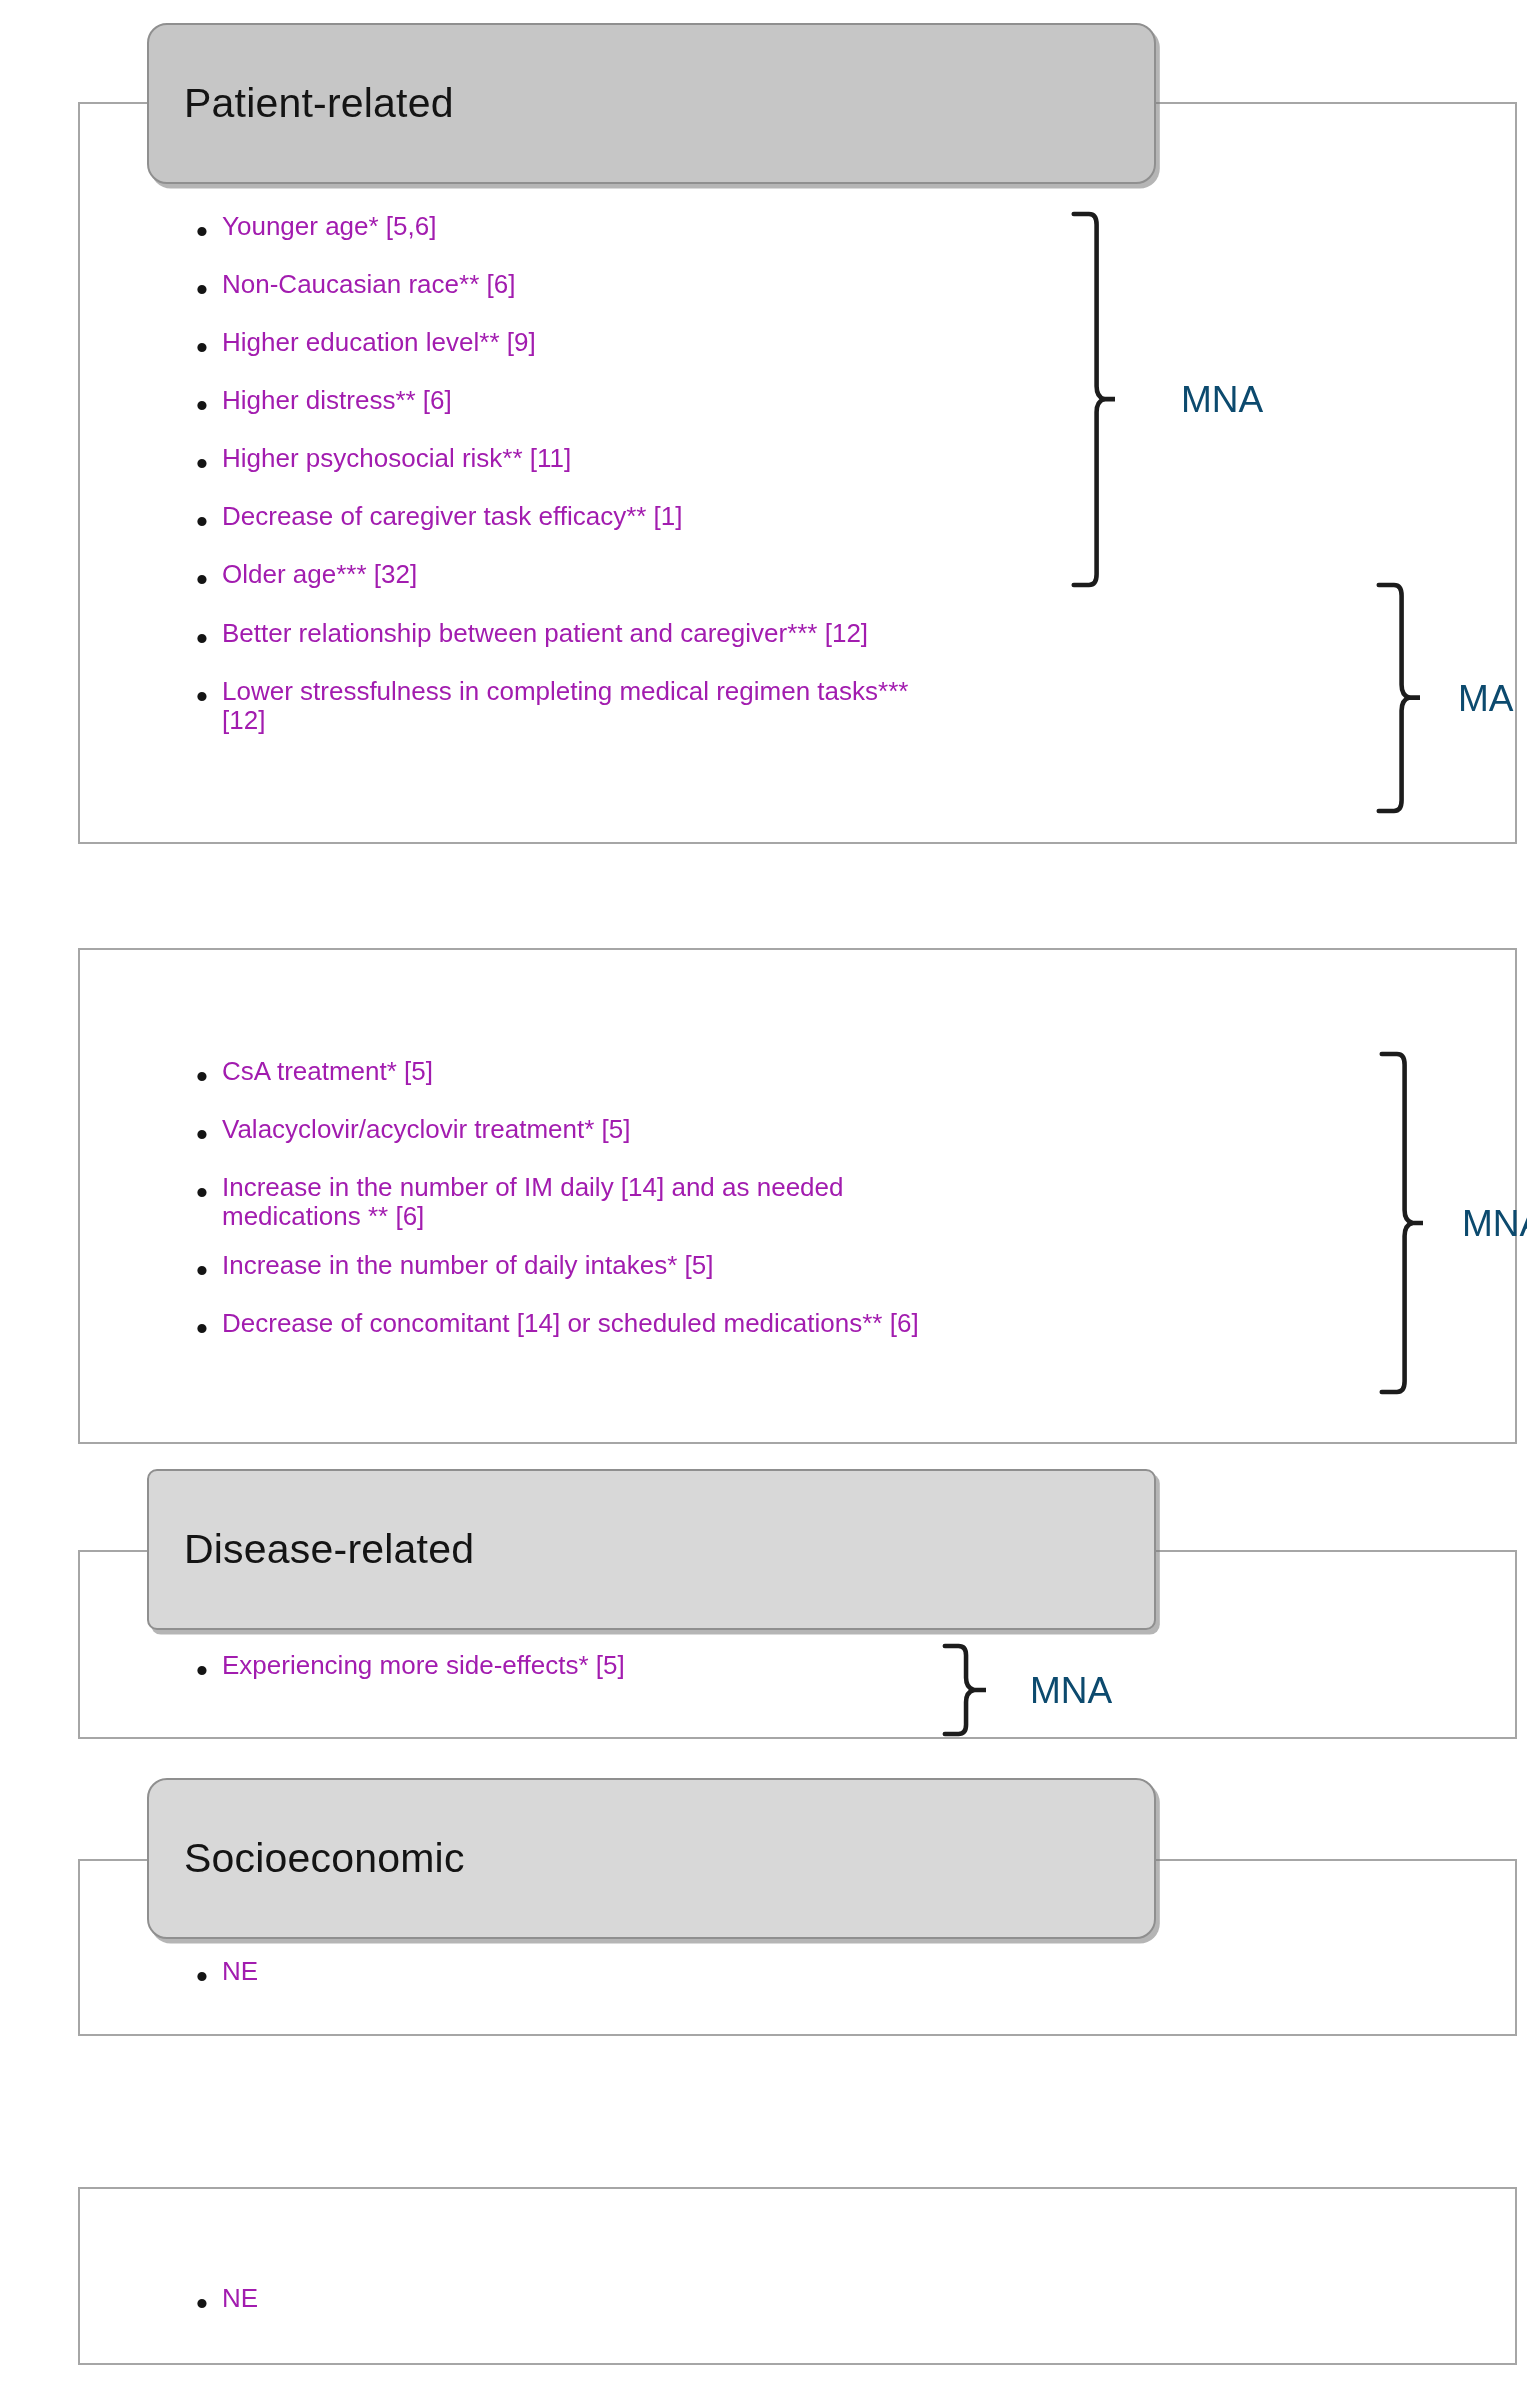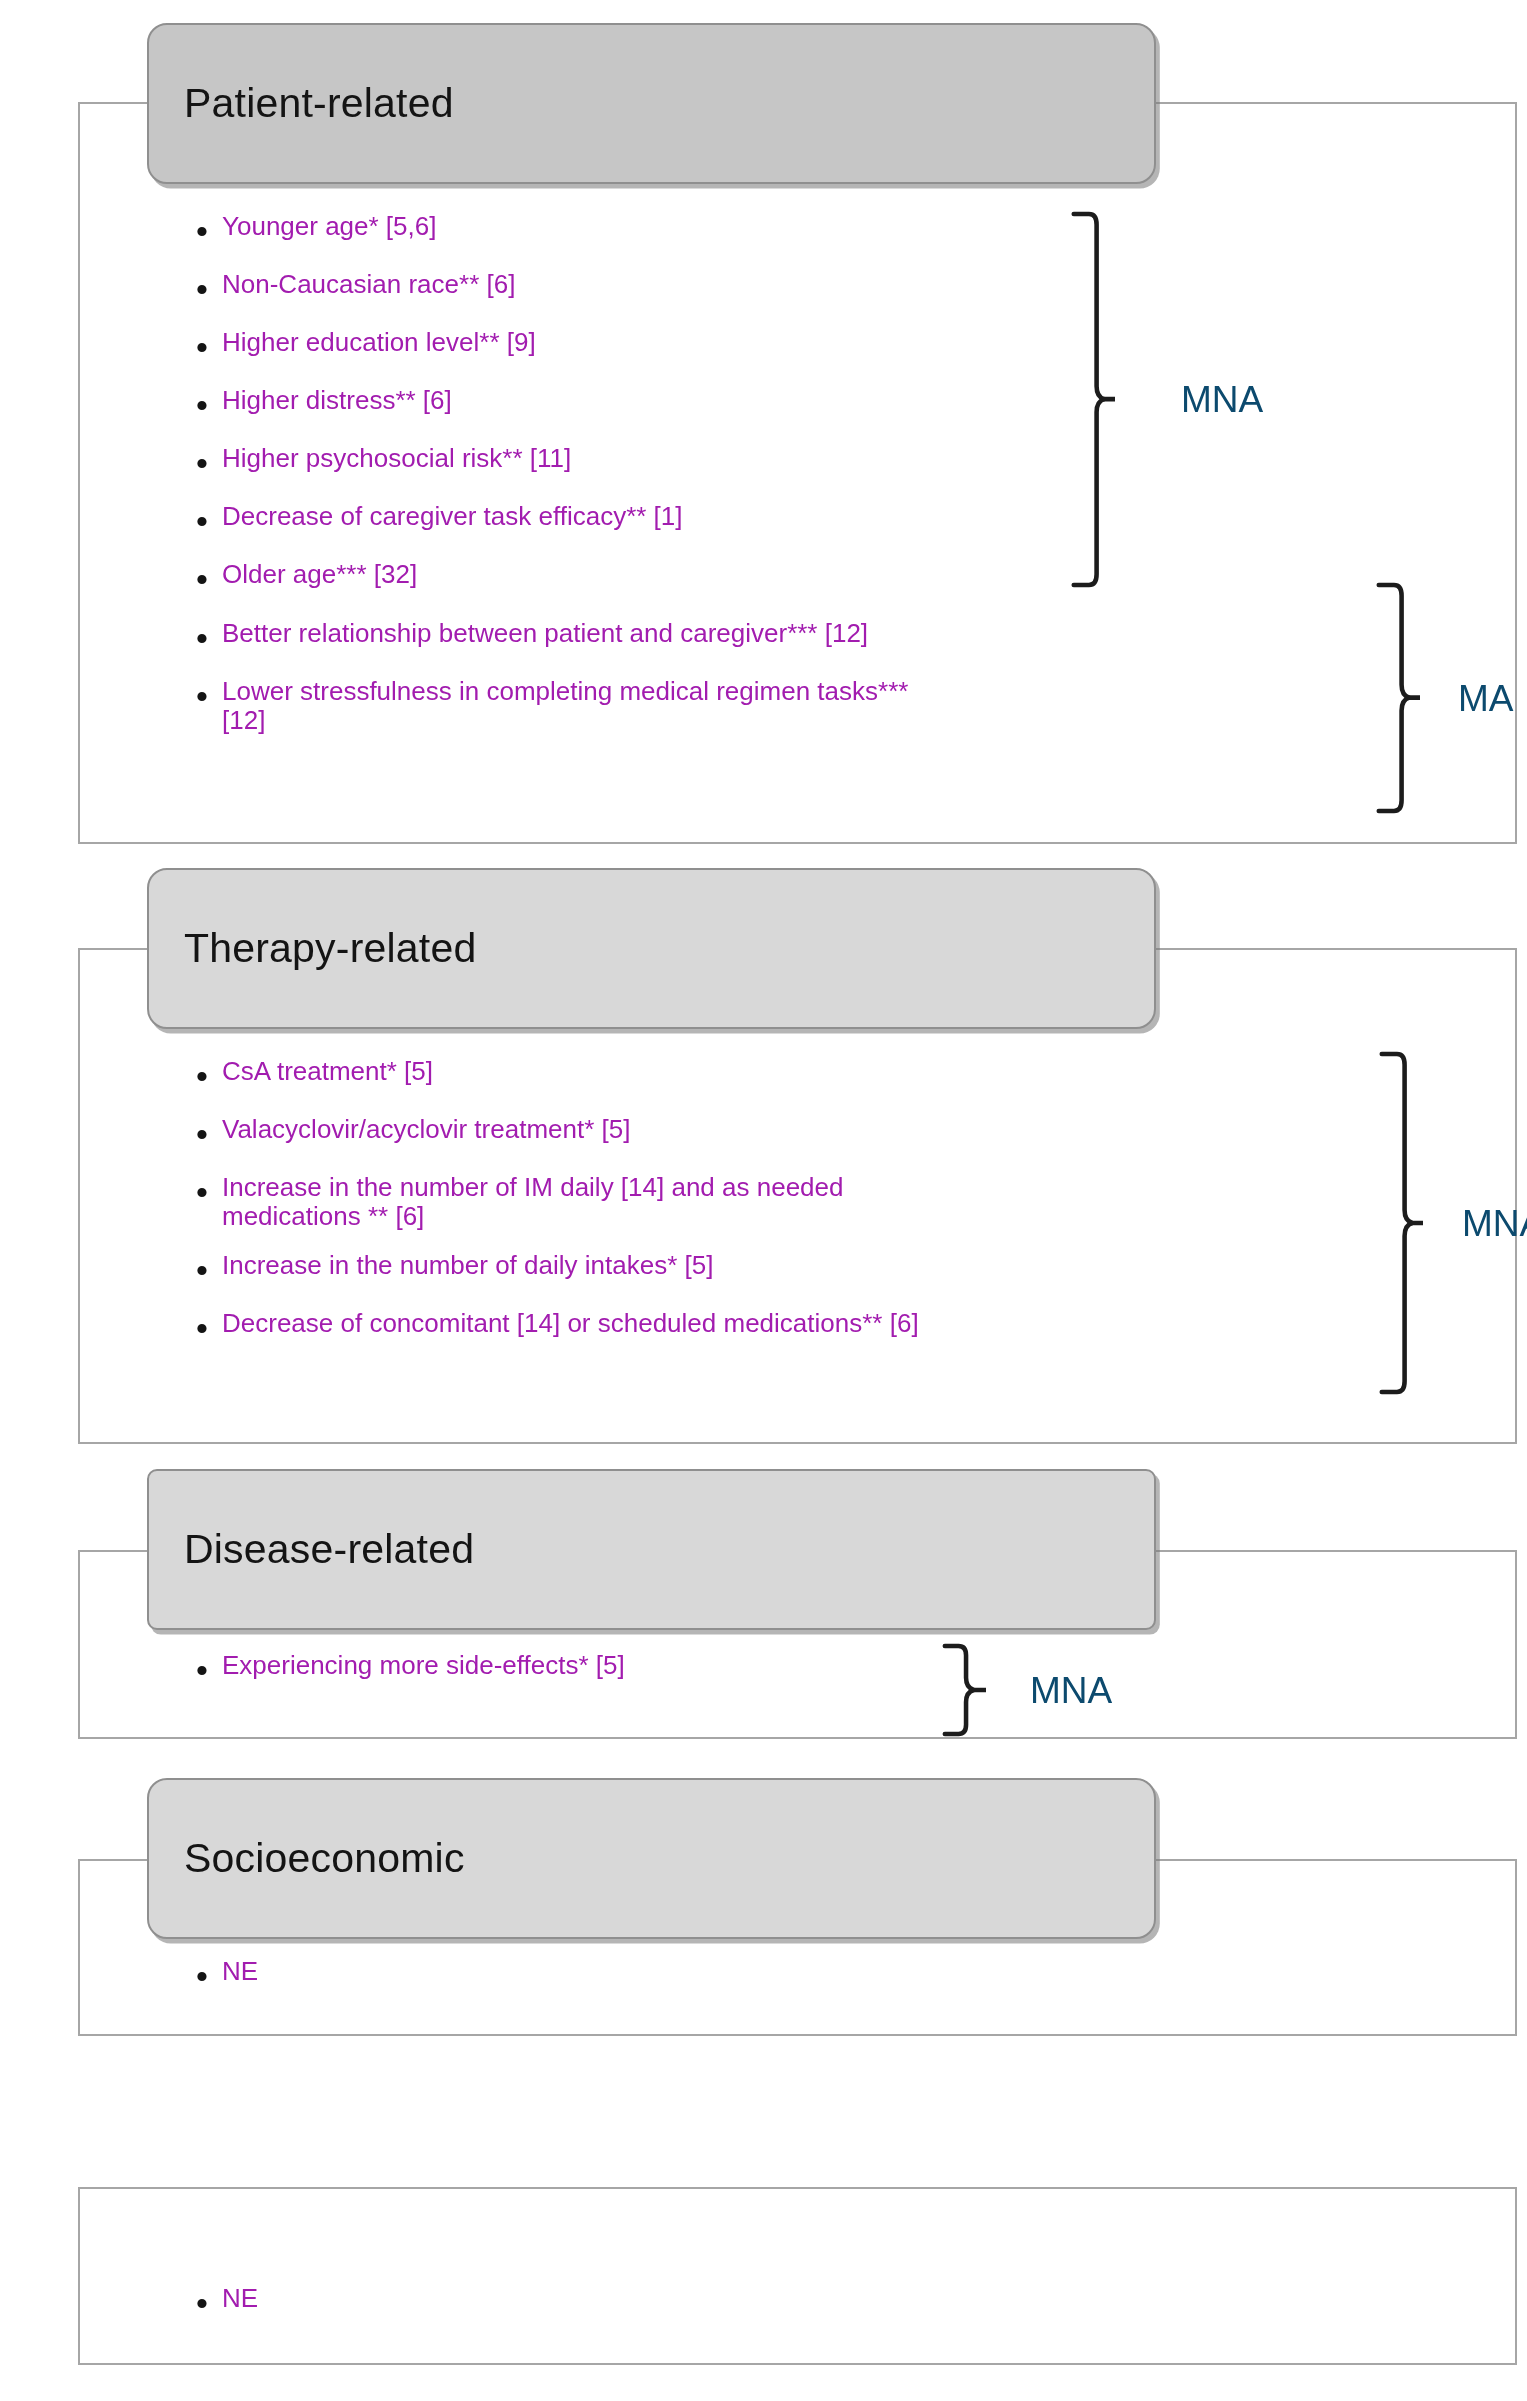--- a/index.html
+++ b/index.html
@@ -156,23 +156,20 @@
   <div class="brace" style="left:1331px; top:582px; width:49px; height:232px;">
     <svg width="49" height="232" viewBox="0 0 64 305" fill="none" xmlns="http://www.w3.org/2000/svg">
       <path d="M10 4 H30 Q40 4 40 18 V135 Q40 149 50 152 Q40 155 40 169 V287 Q40 301 30 301 H10" stroke="#1c1c1c" stroke-width="6" fill="none" stroke-linecap="round" stroke-linejoin="round"></path>
       <path d="M50 152 H64" stroke="#1c1c1c" stroke-width="6" stroke-linecap="round"></path>
     </svg>
   </div>
   <div class="brace-label" style="left:1418px; top:680px;">MA</div>
 
   <div class="panel" style="left:38px; top:948px; width:1439px; height:496px;"></div>
 
-  <div class="header-chip light" style="left:107px; top:868px; width:1009px; height:161px;">
-    <span class="header-label">Therapy-related</span>
-  </div>
 
   <div class="bullets" style="left:156px; top:1057px; width:1142px;">
     <div class="bullet-row">
       <span class="bullet-dot">•</span>
       <span class="bullet-text">CsA treatment* [5]</span>
     </div>
     <div class="bullet-row">
       <span class="bullet-dot">•</span>
       <span class="bullet-text">Valacyclovir/acyclovir treatment* [5]</span>
     </div>

